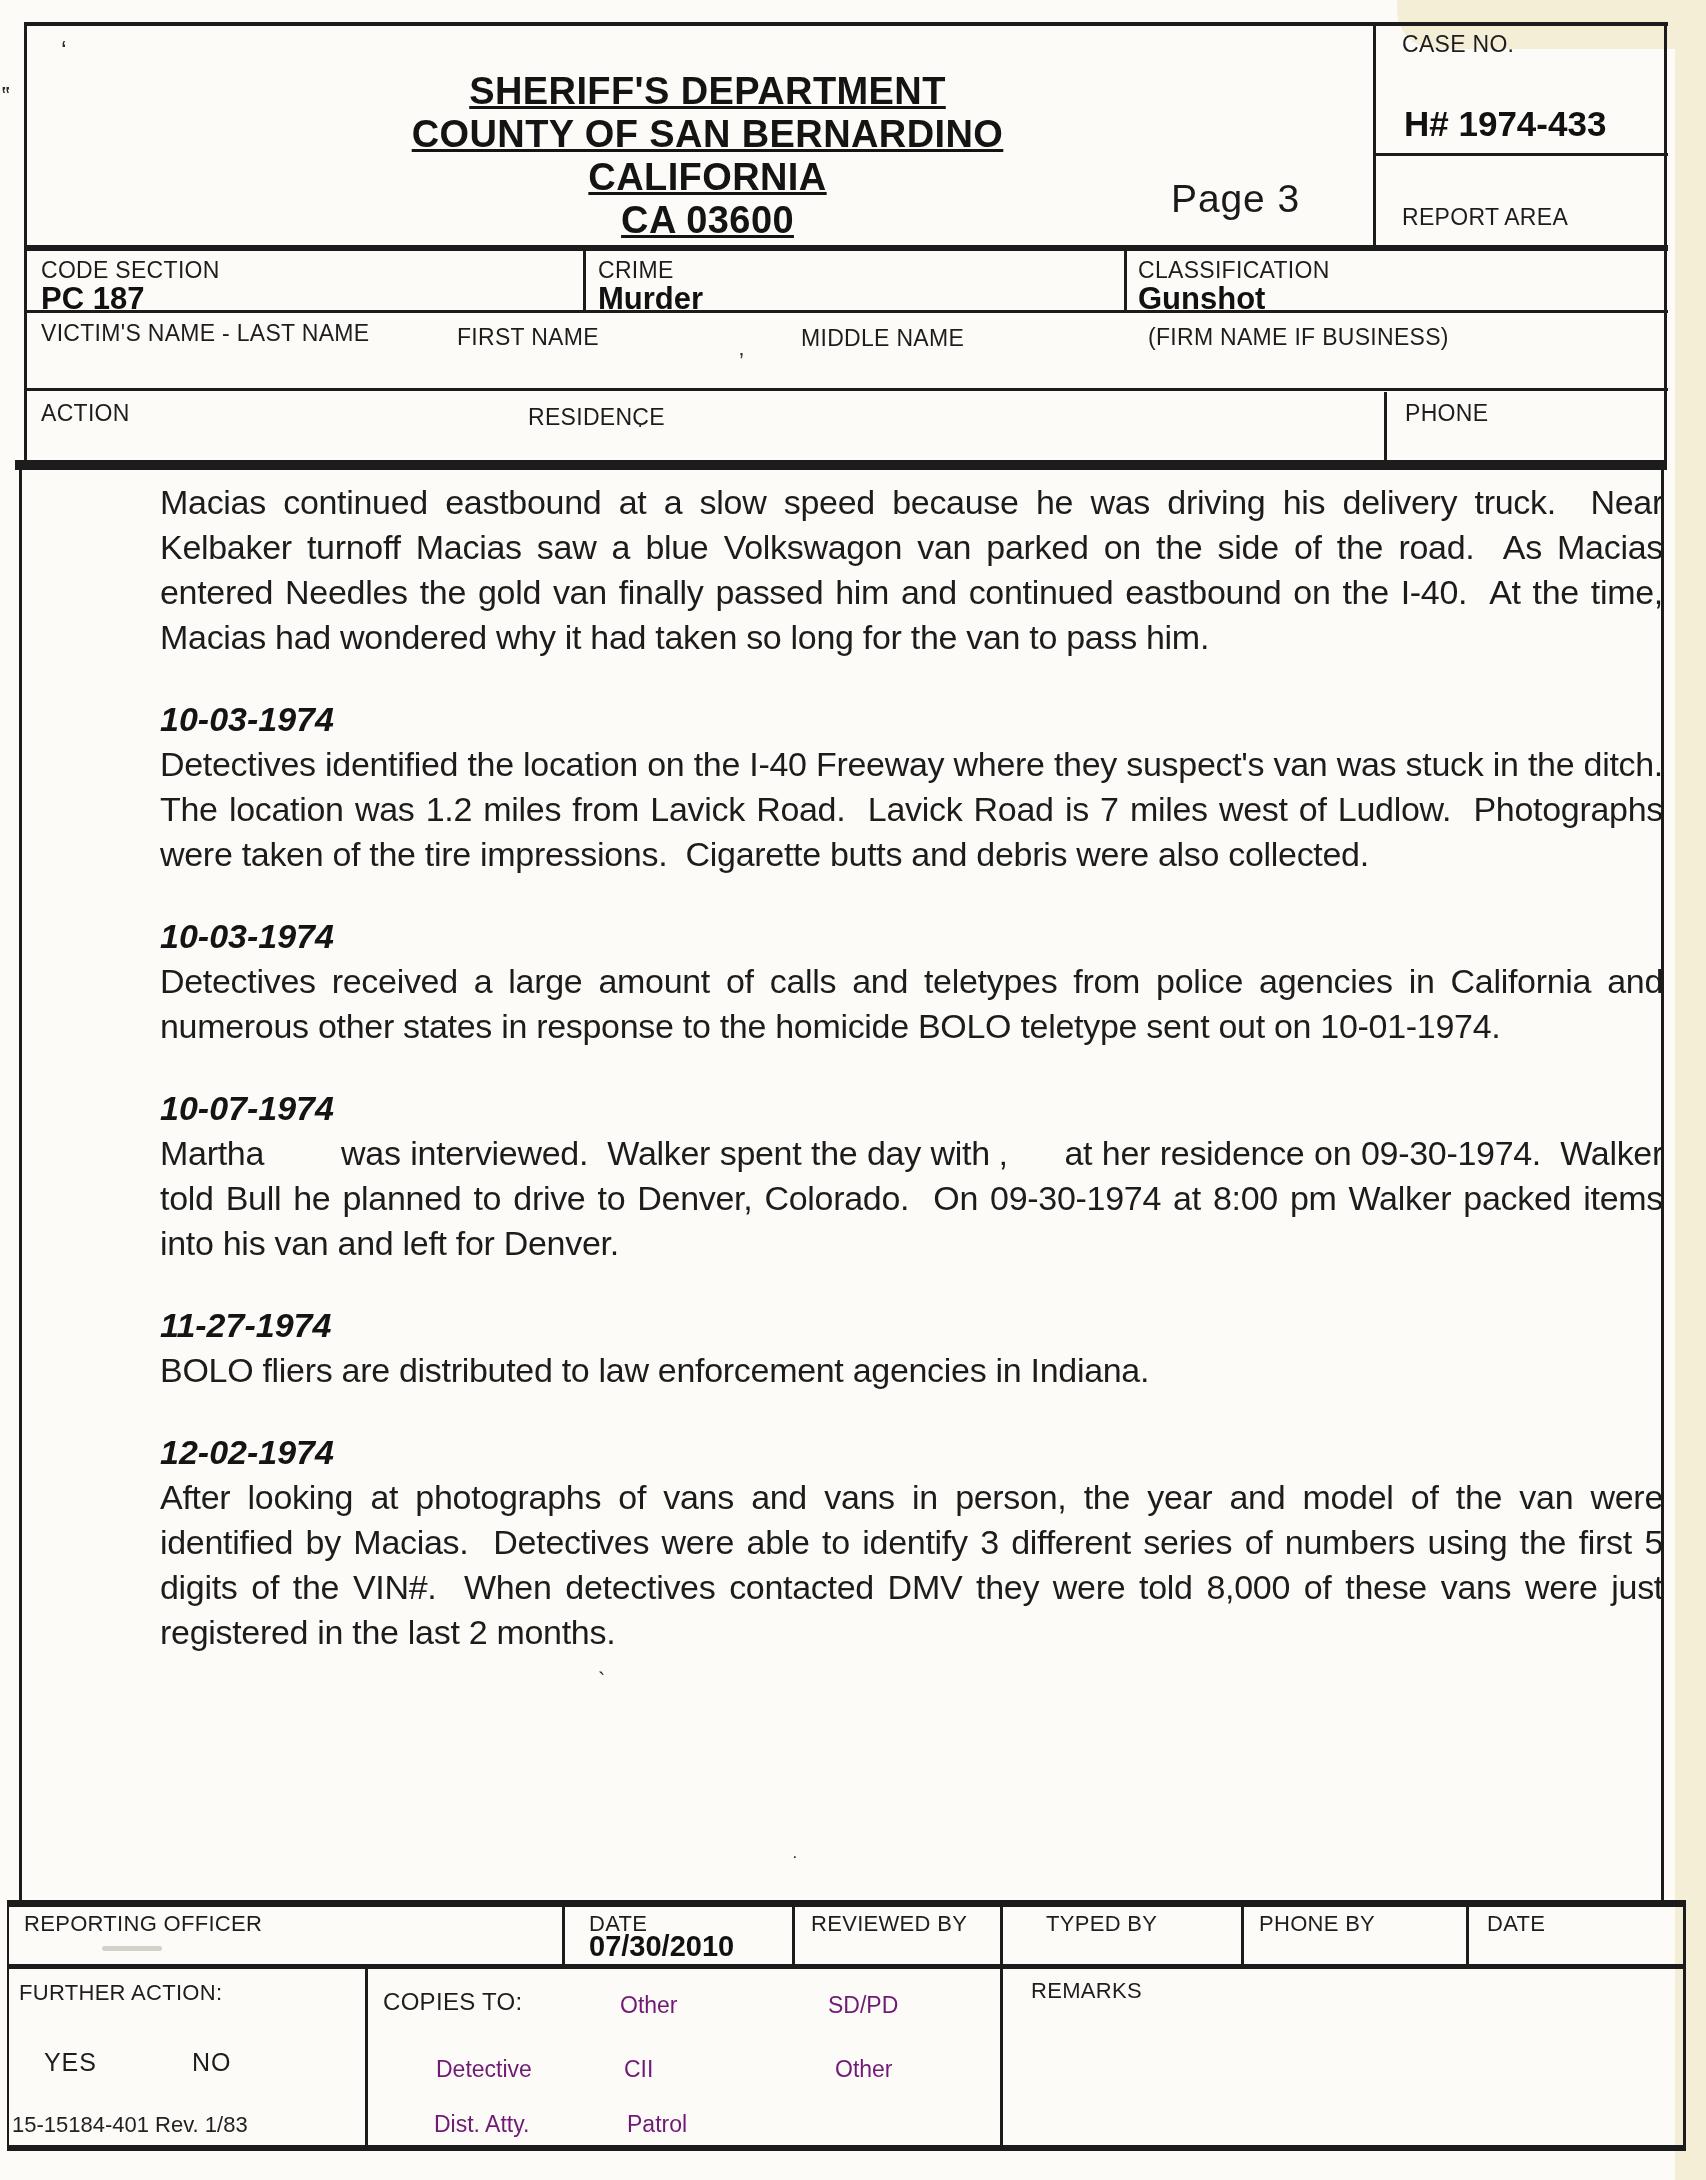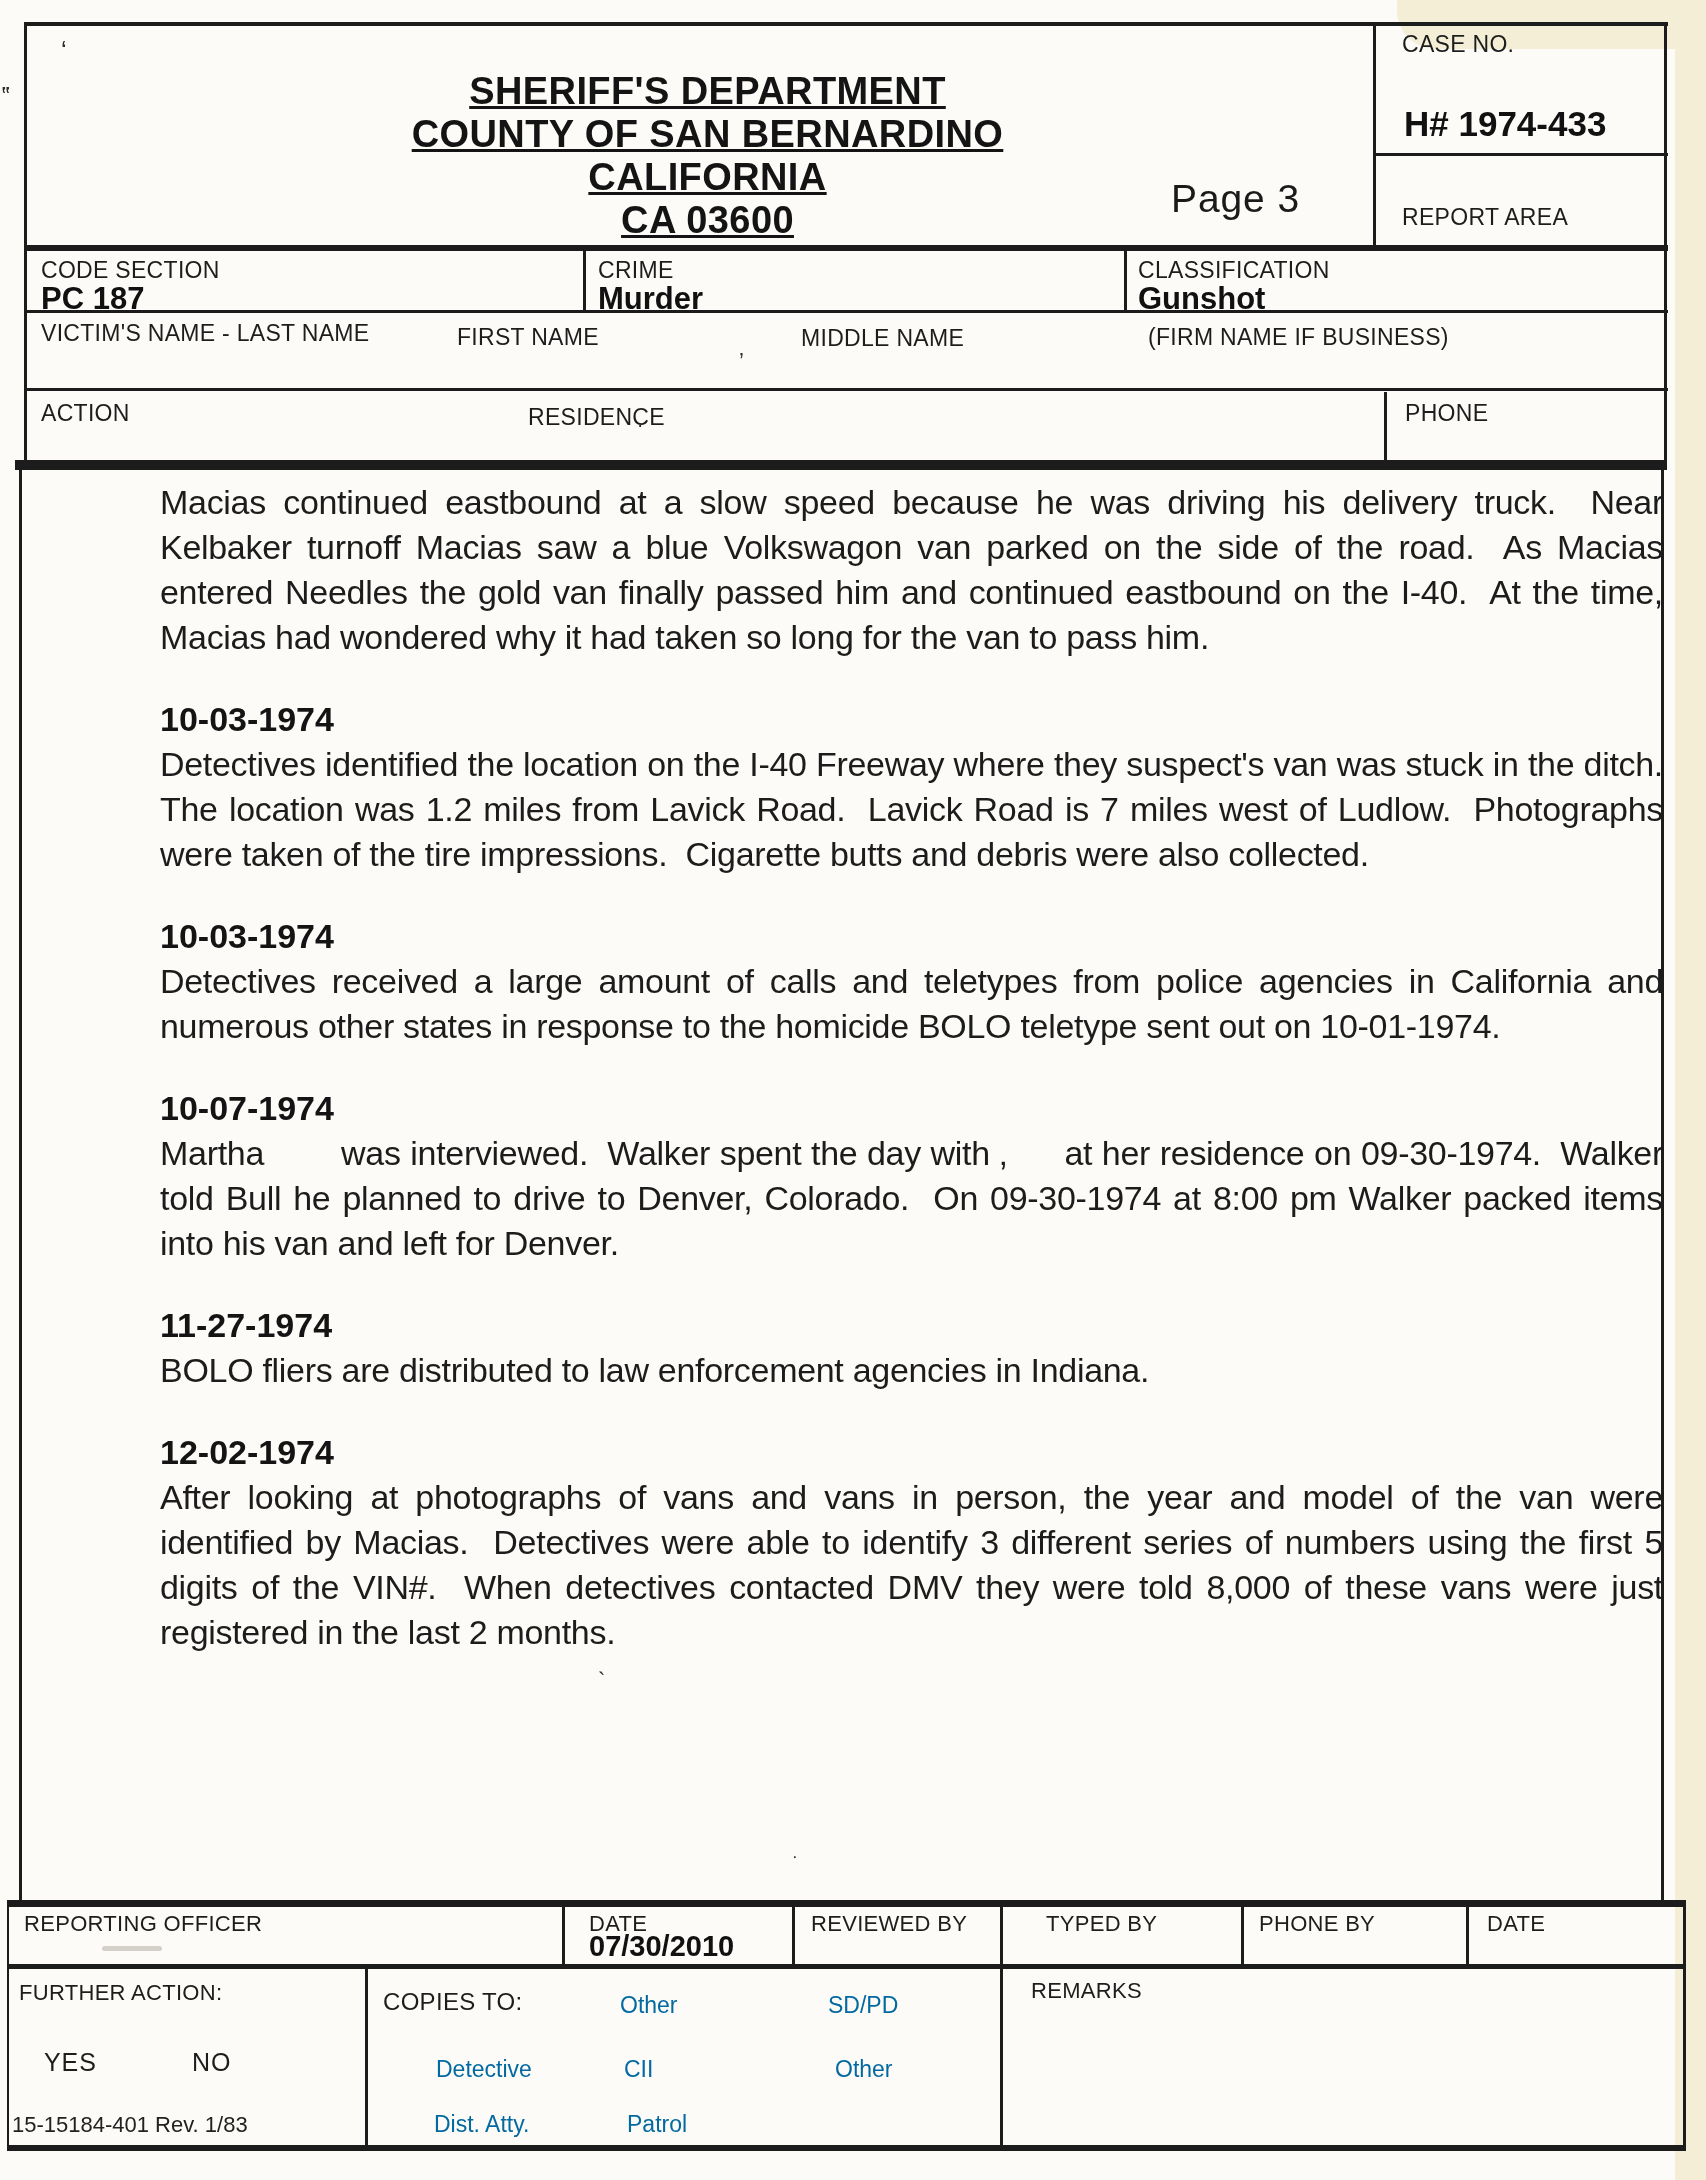--- a/index.html
+++ b/index.html
@@ -28,24 +28,24 @@
   }
   .page-label{position:absolute;left:1171px;top:177px;font-size:39px;letter-spacing:0.9px;color:#1a1a1a;}
   .case-value{position:absolute;left:1404px;top:104px;font-weight:bold;font-size:35px;color:#111;}
   .narrative{
     position:absolute;left:160px;top:480px;width:1503px;
     font-size:34px;line-height:45px;letter-spacing:-0.3px;color:#1c1c1c;
     text-align:justify;
   }
   .narrative p{margin:0;white-space:pre-wrap;}
   .narrative h3{
-    margin:37px 0 0 0;font-size:34px;line-height:45px;font-weight:bold;color:#141414;letter-spacing:0px;
+    margin:37px 0 0 0;font-size:34px;line-height:45px;font-weight:bold;color:#141414;letter-spacing:0px;font-style:italic;
   }
   .footer-label{position:absolute;font-size:22px;letter-spacing:0.3px;color:#1d1d1d;white-space:nowrap;}
-  .copies-item{position:absolute;font-size:23px;color:#0369a1;white-space:nowrap;}
+  .copies-item{position:absolute;font-size:23px;color:#701a75;white-space:nowrap;}
   .date-value{position:absolute;left:589px;top:1930px;font-weight:bold;font-size:29px;color:#111;}
   .form-number{position:absolute;left:12px;top:2112px;font-size:22px;color:#222;white-space:nowrap;}
   .yesno{position:absolute;font-size:25px;letter-spacing:0.9px;color:#1d1d1d;}
   .artifact{position:absolute;color:#2a2a2a;font-size:25.6px;}
   .smudge{position:absolute;background:#b9b6ae;border-radius:2.6px;opacity:.6;}
 </style>
 </head>
 <body>
 
 <div class="page">

